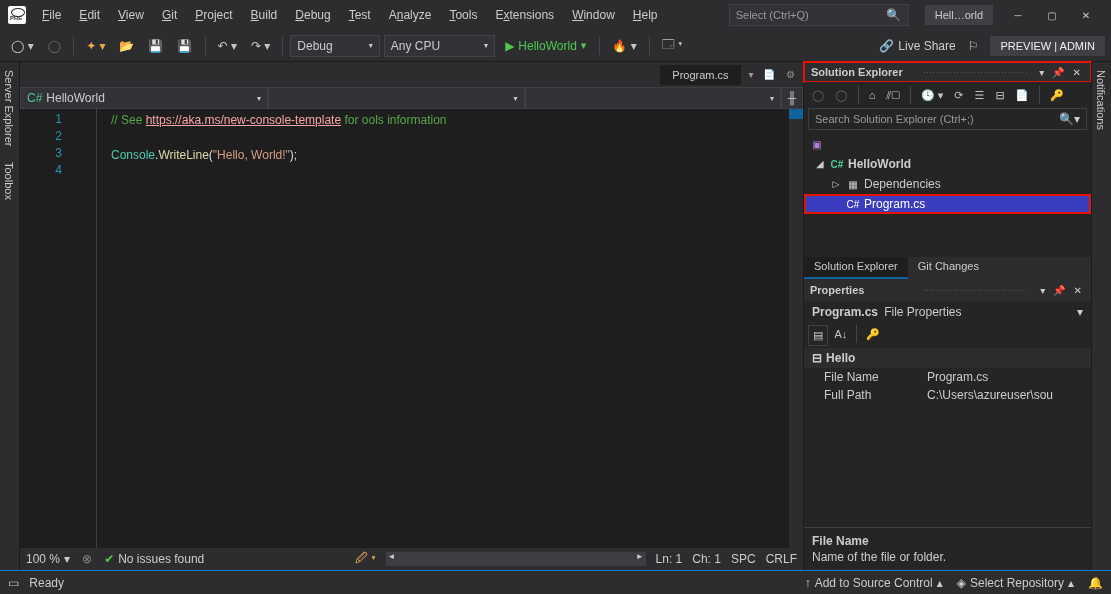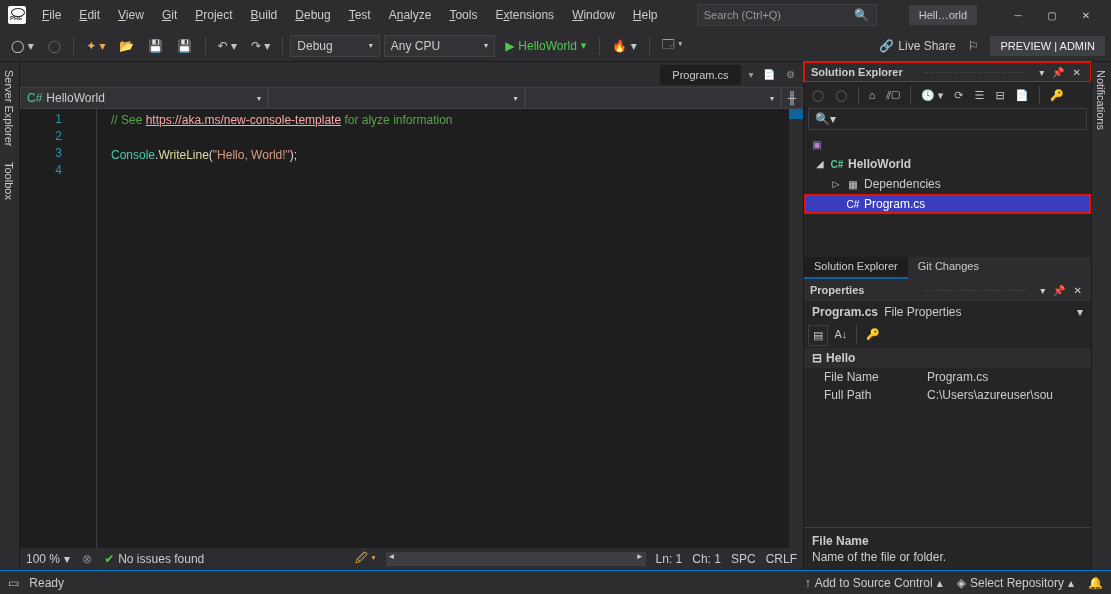--- a/index.html
+++ b/index.html
@@ -6,21 +6,21 @@
 body { width: 1111px; height: 594px; background: #1e1e1e; color: #ccc; overflow: hidden; position: relative; }
 .titlebar { height: 30px; background: #2d2d30; display: flex; align-items: center; padding: 0 8px; }
 .logo { width: 18px; height: 18px; background: #fff; margin-right: 8px; border-radius: 2px; position: relative; }
 .logo::after { content: 'PRE'; position: absolute; font-size: 6px; color: #2d2d30; top: 9px; left: 2px; font-weight: bold; }
 .logo::before { content: ''; position: absolute; width: 12px; height: 7px; top: 2px; left: 3px; background: radial-gradient(circle at 30% 50%, #fff 2px, transparent 2px), radial-gradient(circle at 70% 50%, #fff 2px, transparent 2px); border: 1px solid #2d2d30; border-radius: 50%; }
 .menu { display: flex; gap: 2px; flex: 1; }
 .menu-item { padding: 4px 8px; cursor: pointer; user-select: none; }
 .menu-item .ul { text-decoration: underline; }
 .searchbox { display: flex; align-items: center; background: #333337; border: 1px solid #3f3f46; width: 180px; height: 22px; padding: 0 6px; margin: 0 8px; }
 .searchbox-text { flex: 1; color: #999; font-size: 11px; }
-.project-name { background: #3f3f46; padding: 4px 10px; margin: 0 24px; font-size: 11px; }
+.project-name { background: #3f3f46; padding: 4px 10px; margin: 0 8px; font-size: 11px; }
 .win-controls { display: flex; gap: 0; }
 .win-btn { width: 34px; height: 26px; display: flex; align-items: center; justify-content: center; cursor: pointer; font-size: 10px; }
 .toolbar { height: 32px; background: #2d2d30; display: flex; align-items: center; padding: 0 6px; gap: 4px; border-bottom: 1px solid #1b1b1c; }
 .tb-btn { padding: 3px 5px; cursor: pointer; display: flex; align-items: center; color: #c5c5c5; }
 .tb-sep { width: 1px; height: 18px; background: #46464a; margin: 0 3px; }
 .tb-dd { display: flex; align-items: center; background: #333337; border: 1px solid #434346; height: 22px; padding: 0 6px; gap: 8px; cursor: pointer; font-size: 11px; }
 .tb-dd .caret { font-size: 8px; }
 .run-btn { color: #4ec94e; display: flex; align-items: center; gap: 4px; height: 22px; padding: 0 6px; cursor: pointer; font-size: 11px; }
 .run-btn .tri { color: #4ec94e; font-size: 12px; }
 .tb-right { margin-left: auto; display: flex; align-items: center; gap: 12px; }
@@ -108,21 +108,21 @@
     <div class="menu-item"><span class="ul">B</span>uild</div>
     <div class="menu-item"><span class="ul">D</span>ebug</div>
     <div class="menu-item"><span class="ul">T</span>est</div>
     <div class="menu-item">A<span class="ul">n</span>alyze</div>
     <div class="menu-item"><span class="ul">T</span>ools</div>
     <div class="menu-item">E<span class="ul">x</span>tensions</div>
     <div class="menu-item"><span class="ul">W</span>indow</div>
     <div class="menu-item"><span class="ul">H</span>elp</div>
   </div>
   <div class="searchbox">
-    <span class="searchbox-text">Search (Ctrl+Q)</span>
+    <span class="searchbox-text">Select (Ctrl+Q)</span>
     <span>🔍</span>
   </div>
   <div class="project-name">Hell…orld</div>
   <div class="win-controls">
     <div class="win-btn">─</div>
     <div class="win-btn">▢</div>
     <div class="win-btn">✕</div>
   </div>
 </div>
 
@@ -192,21 +192,21 @@
         </div>
       <div class="nav-end">╫</div>
     </div>
     <div class="code-area">
       <div class="gutter">
         <div class="ln">1</div>
           <div class="ln">2</div>
           <div class="ln">3</div>
           <div class="ln">4</div>
       </div>
-      <div class="code"><div class="code-guide"></div><span class="c-comment"><span>// See </span><span class="c-link">https://aka.ms/new-console-template</span><span> for alyze information</span></span>
+      <div class="code"><div class="code-guide"></div><span class="c-comment"><span>// See </span><span class="c-link">https://aka.ms/new-console-template</span><span> for ools information</span></span>
 
 <span class="c-class">Console</span><span>.</span><span class="c-method">WriteLine</span><span>(</span><span class="c-string">"Hello, World!"</span><span>);</span>
 </div>
       <div class="scrollbar-v"></div>
     </div>
     <div class="editor-bottom">
       <div class="zoom"><span>100 %</span> ▾</div>
       <span style="color:#888">⊗</span>
       <div class="no-issues">
           <span class="check">✔</span>
@@ -242,20 +242,21 @@
       <div class="tb-sep"></div>
       <div class="se-tb-btn">🕓 ▾</div>
       <div class="se-tb-btn">⟳</div>
       <div class="se-tb-btn">☰</div>
       <div class="se-tb-btn">⊟</div>
       <div class="se-tb-btn">📄</div>
       <div class="tb-sep"></div>
       <div class="se-tb-btn">🔑</div>
     </div>
     <div class="se-search">
+      <span class="se-search-text">Search Solution Explorer (Ctrl+;)</span>
       <span>🔍▾</span>
     </div>
     <div class="tree">
       <div class="tree-item" style="padding-left:6px">
           <span class="tree-icon" style="color:#b180d7">▣</span>
         </div>
       <div class="tree-item bold" style="padding-left:10px">
           <span class="expander">◢</span>
           <span class="tree-icon" style="color:#4ec994">C#</span>
           <span>HelloWorld</span>

